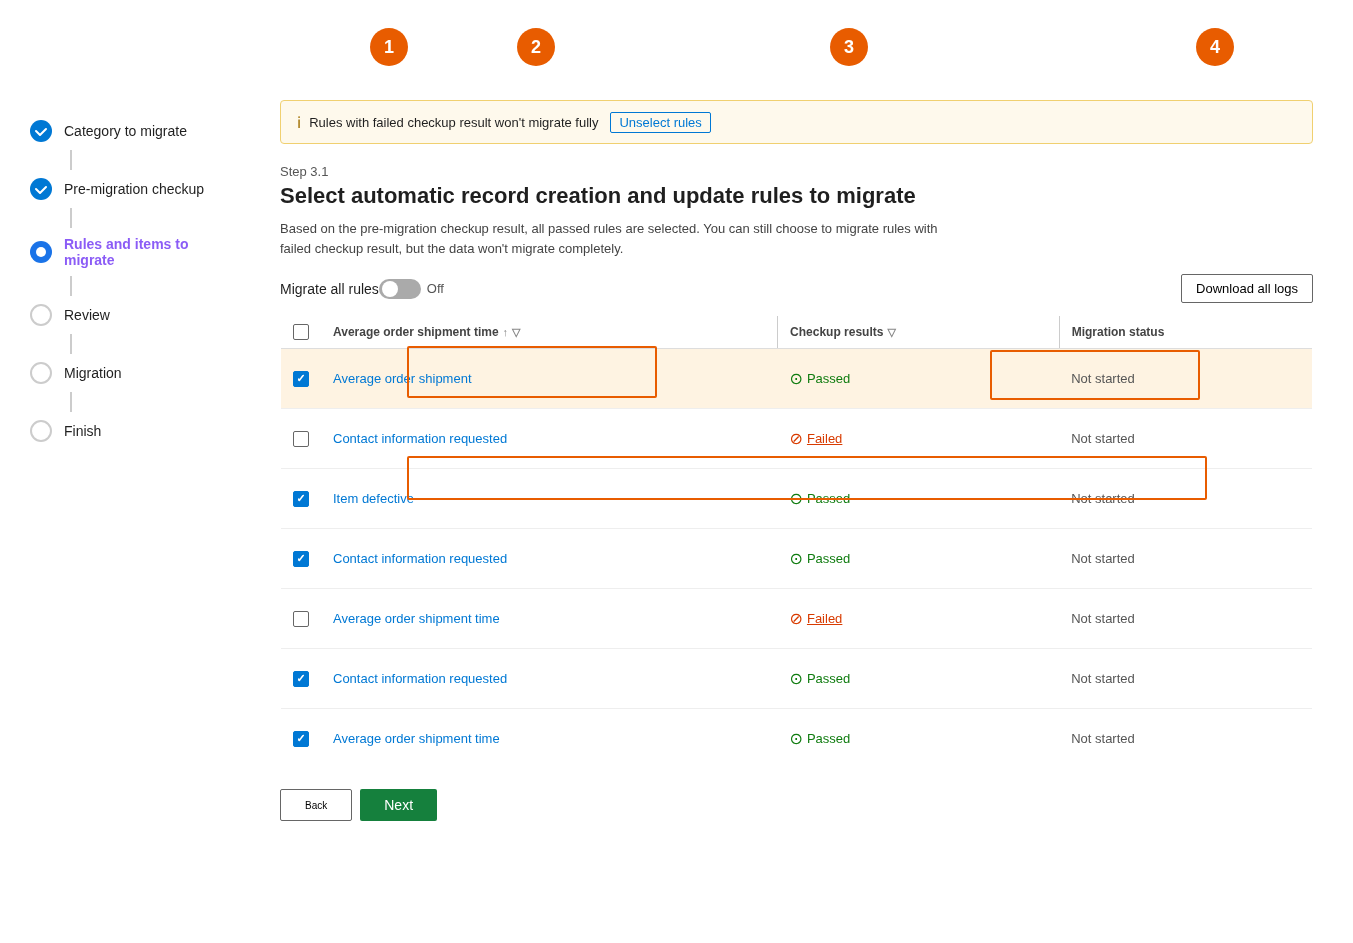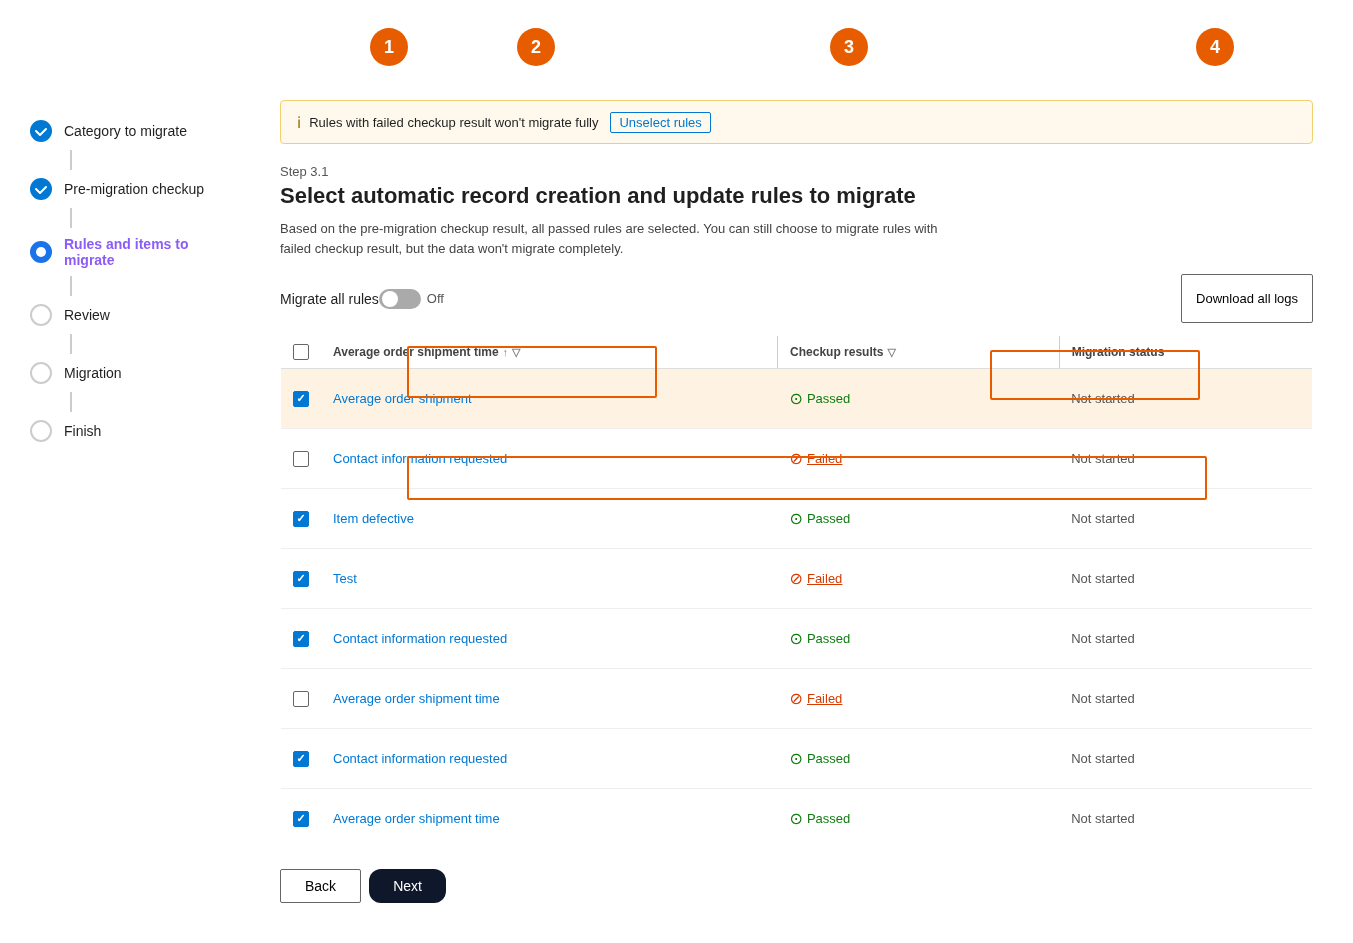--- a/index.html
+++ b/index.html
@@ -156,21 +156,21 @@
       left: 3px;
       transition: left 0.2s;
     }
     .toggle-label {
       font-size: 13px;
       color: #555;
     }
     .download-btn {
       border: 1px solid #666;
       background: #fff;
-      padding: 16px 14px;
+      padding: 6px 14px;
       font-size: 13px;
       cursor: pointer;
       border-radius: 2px;
     }
 
     
     .rules-table {
       width: 100%;
       border-collapse: collapse;
       border: 1px solid #ddd;
@@ -263,32 +263,32 @@
     
     .footer-buttons {
       display: flex;
       gap: 8px;
       margin-top: 20px;
     }
     .btn-back {
       padding: 8px 24px;
       border: 1px solid #666;
       background: #fff;
-      font-size: 14px;
+      font-size: 10px;
       cursor: pointer;
       border-radius: 2px;
     }
     .btn-next {
       padding: 8px 24px;
       border: none;
-      background: #0f172a;
+      background: #15803d;
       color: #fff;
       font-size: 14px;
       cursor: pointer;
-      border-radius: 12px;
+      border-radius: 2px;
     }
 
     
     .callout {
       position: absolute;
       width: 38px;
       height: 38px;
       border-radius: 50%;
       background: #e85c00;
       color: #fff;
@@ -473,21 +473,34 @@
                 <span style="color:#107c10;font-size:16px;">⊙</span> 
                 <span>Passed</span>
               </span>
             </td>
             <td class="migration-status">Not started</td>
           </tr>
           <tr>
             <td class="cb-cell">
               <div class="cb checked"></div>
             </td>
-            <td><span class="rule-name">Test</span></td>
+            <td><span class="rule-name">Contact information requested</span></td>
+            <td>
+              <span class="status-passed">
+                <span style="color:#107c10;font-size:16px;">⊙</span> 
+                <span>Passed</span>
+              </span>
+            </td>
+            <td class="migration-status">Not started</td>
+          </tr>
+          <tr>
+            <td class="cb-cell">
+              <div class="cb"></div>
+            </td>
+            <td><span class="rule-name">Average order shipment time</span></td>
             <td>
               <span class="status-failed">
                 <span style="font-size:16px;">⊘</span> 
                 <a>Failed</a>
               </span>
             </td>
             <td class="migration-status">Not started</td>
           </tr>
           <tr>
             <td class="cb-cell">
@@ -497,57 +510,31 @@
             <td>
               <span class="status-passed">
                 <span style="color:#107c10;font-size:16px;">⊙</span> 
                 <span>Passed</span>
               </span>
             </td>
             <td class="migration-status">Not started</td>
           </tr>
           <tr>
             <td class="cb-cell">
-              <div class="cb"></div>
+              <div class="cb checked"></div>
             </td>
             <td><span class="rule-name">Average order shipment time</span></td>
-            <td>
-              <span class="status-failed">
-                <span style="font-size:16px;">⊘</span> 
-                <a>Failed</a>
-              </span>
-            </td>
-            <td class="migration-status">Not started</td>
-          </tr>
-          <tr>
-            <td class="cb-cell">
-              <div class="cb checked"></div>
-            </td>
-            <td><span class="rule-name">Contact information requested</span></td>
             <td>
               <span class="status-passed">
                 <span style="color:#107c10;font-size:16px;">⊙</span> 
                 <span>Passed</span>
               </span>
             </td>
             <td class="migration-status">Not started</td>
           </tr>
-          <tr>
-            <td class="cb-cell">
-              <div class="cb checked"></div>
-            </td>
-            <td><span class="rule-name">Average order shipment time</span></td>
-            <td>
-              <span class="status-passed">
-                <span style="color:#107c10;font-size:16px;">⊙</span> 
-                <span>Passed</span>
-              </span>
-            </td>
-            <td class="migration-status">Not started</td>
-          </tr>
         </tbody>
     </table>
 
     <div class="footer-buttons">
       <button class="btn-back">Back</button>
       <button class="btn-next">Next</button>
     </div>
   </div>
 
 </div>

